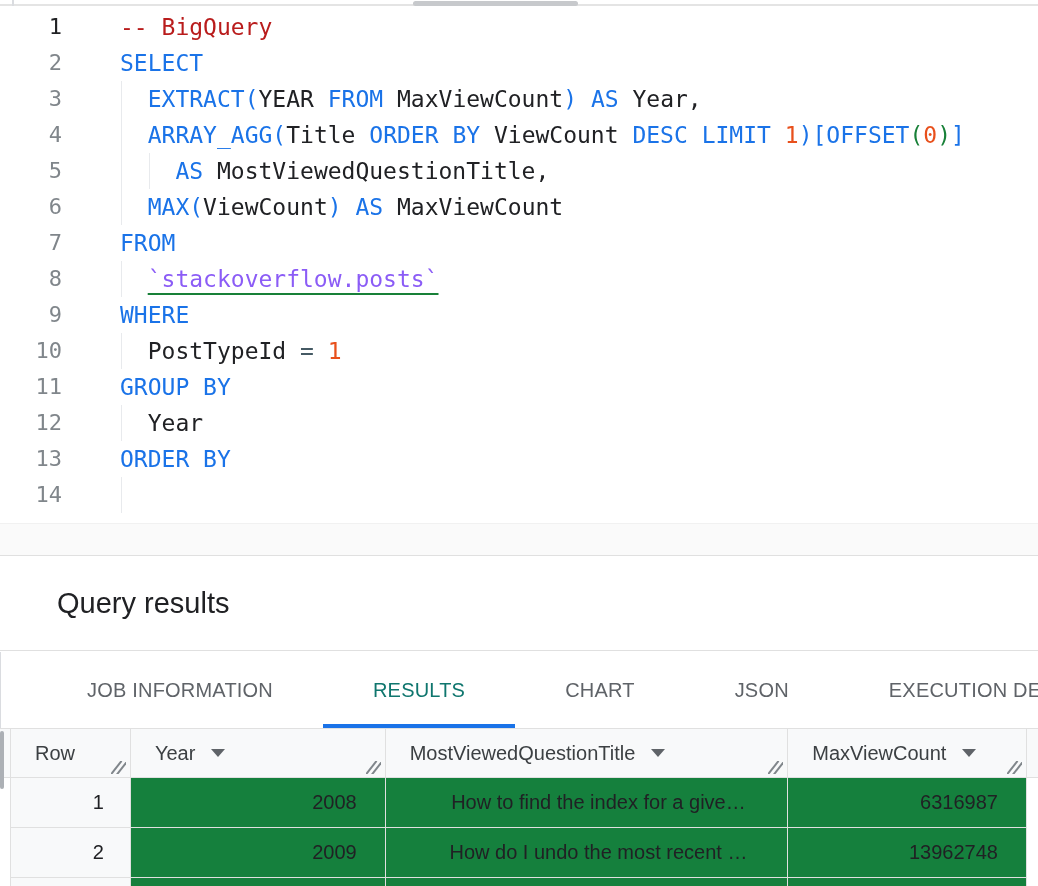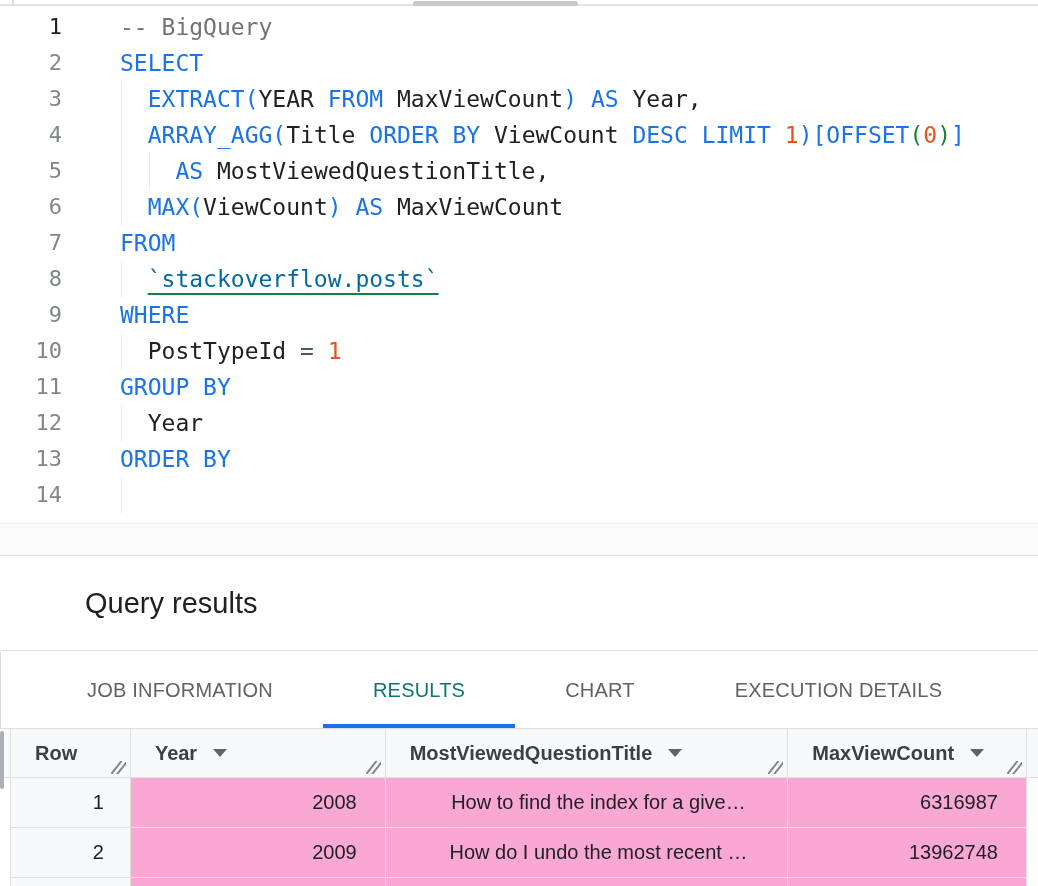--- a/index.html
+++ b/index.html
@@ -17,63 +17,63 @@
   .line{position:relative;display:flex;height:36px;line-height:36px;
         font-family:"DejaVu Sans Mono",monospace;font-size:23px;}
   .gutter{flex:none;width:62px;text-align:right;color:#80868B;font-size:22px;
           font-family:"DejaVu Sans Mono",monospace;}
   .gutter.active{color:#202124;}
   .code{white-space:pre;padding-left:58px;}
   .guide{position:absolute;left:121px;top:0;width:1px;height:36px;background:#E8EAED;}
   .guide.g1{left:149px;}
   .id{color:#202124;}
   .kw{color:#1A73E8;}
-  .com{color:#737373;}
+  .com{color:#b91c1c;}
   .num{color:#E8501C;}
   .grn{color:#188038;}
   .op{color:#455A64;}
-  .tbl{color:#0369a1;text-decoration:underline;text-decoration-color:#188038;
+  .tbl{color:#8b5cf6;text-decoration:underline;text-decoration-color:#188038;
        text-decoration-thickness:2px;text-underline-offset:6px;}
 
   #editor-bottom{position:absolute;top:523px;left:0;width:1038px;height:32px;background:#FAFAFA;
                  border-top:1px solid #F1F1F1;box-sizing:border-box;}
 
   
   #results-title-bar{position:absolute;top:555px;left:0;width:1038px;height:96px;background:#fff;
                      border-top:1px solid #E0E0E0;border-bottom:1px solid #E0E0E0;box-sizing:border-box;
-                     display:flex;align-items:center;padding-left:28px;}
+                     display:flex;align-items:center;}
   #results-title-bar h2{margin:0 0 0 57px;font-size:29px;font-weight:400;color:#202124;}
 
   
   #tabs{position:absolute;top:652px;left:0;width:1038px;height:76px;background:#fff;
         display:flex;align-items:stretch;padding-left:36px;box-sizing:border-box;
         border-left:1px solid #DADCE0;overflow:hidden;white-space:nowrap;}
   .tab{position:relative;display:flex;align-items:center;padding:0 50px;
        font-size:20px;font-weight:500;letter-spacing:.2px;color:#5F6368;cursor:pointer;flex:none;}
   .tab.active{color:#0f766e;}
   .tab.active .tab-underline{position:absolute;left:0;right:0;bottom:0;height:4px;background:#1A73E8;}
 
   
   #thead-bg{position:absolute;top:728px;left:0;width:1038px;height:50px;background:#F8F9FA;
             border-top:1px solid #E0E0E0;border-bottom:1px solid #E0E0E0;box-sizing:border-box;}
   #grid{position:absolute;top:728px;left:10px;width:1017px;border-left:1px solid #E0E0E0;box-sizing:border-box;}
   .trow{display:flex;height:50px;box-sizing:border-box;}
   .cell{box-sizing:border-box;border-right:1px solid #E0E0E0;font-size:20px;color:#202124;
         overflow:hidden;white-space:nowrap;line-height:49px;}
   .c0{width:120px;} .c1{width:255px;} .c2{width:403px;} .c3{width:239px;}
   .th{position:relative;display:flex;align-items:center;padding-left:24px;background:transparent;
-      font-weight:700;color:#3C4043;line-height:normal;}
+      font-weight:400;color:#3C4043;line-height:normal;}
   .sort-arrow{display:inline-block;width:0;height:0;margin-left:16px;
               border-left:7px solid transparent;border-right:7px solid transparent;
               border-top:8px solid #5F6368;}
   .rz{position:absolute;right:4px;bottom:4px;width:15px;height:13px;overflow:hidden;cursor:col-resize;}
   .rz::before,.rz::after{content:"";position:absolute;width:2px;height:18px;background:#80868B;
                          transform:rotate(38deg);top:-2px;}
   .rz::before{left:4px;} .rz::after{left:10px;}
-  .drow .cell{border-bottom:1px solid #E0E0E0;background:#f9a8d4;}
+  .drow .cell{border-bottom:1px solid #E0E0E0;background:#15803d;}
   .drow .c0{background:#F8F9FA;text-align:right;padding-right:26px;}
   .al-r{text-align:right;padding-right:28px;}
   .al-l{text-align:center;padding-left:24px;}
 
   #v-thumb{position:absolute;left:0;top:731px;width:4px;height:58px;background:#ACB0B5;border-radius:2px;}
 </style>
 </head>
 <body>
 
 <div id="screen">
@@ -158,20 +158,23 @@
   <div id="tabs">
       <div class="tab">
         <span>JOB INFORMATION</span>
       </div>
       <div class="tab active">
         <span>RESULTS</span>
         <span class="tab-underline"></span>
       </div>
       <div class="tab">
         <span>CHART</span>
+      </div>
+      <div class="tab">
+        <span>JSON</span>
       </div>
       <div class="tab">
         <span>EXECUTION DETAILS</span>
       </div>
     </div>
 
   <div id="thead-bg"></div>
   <div id="grid">
       <div class="trow">
         <div class="cell th c0">

